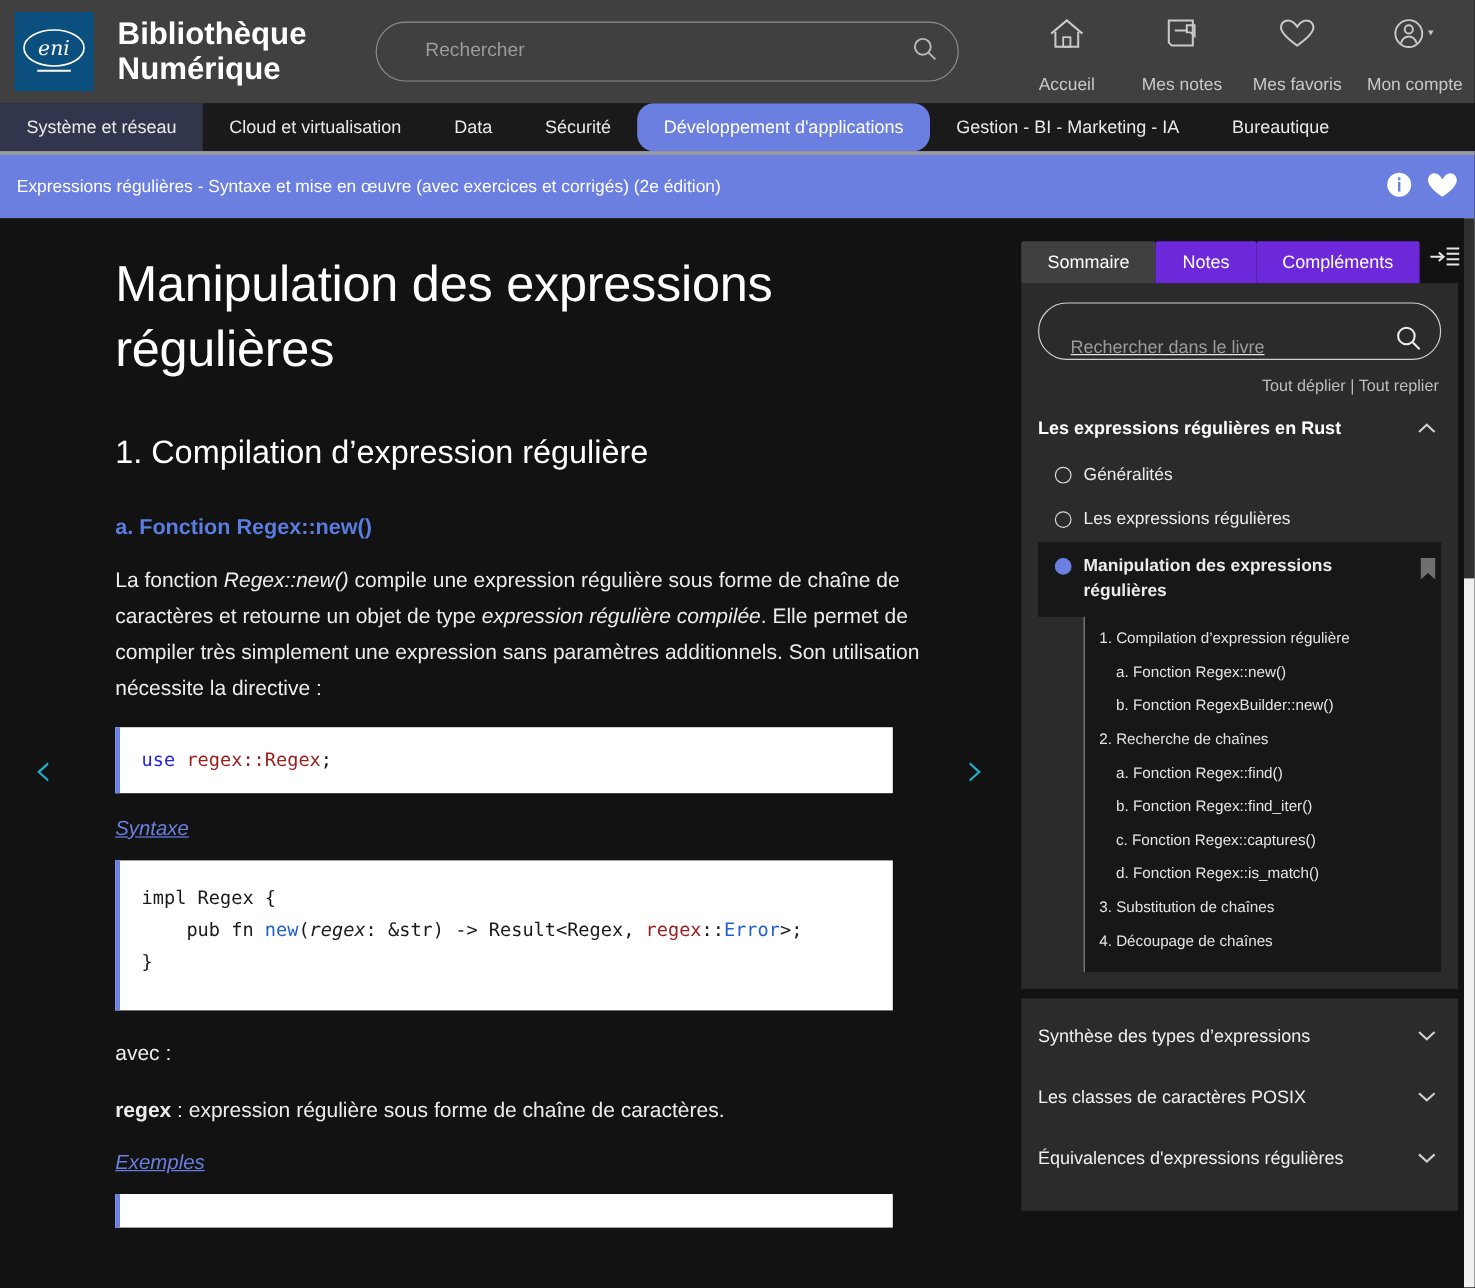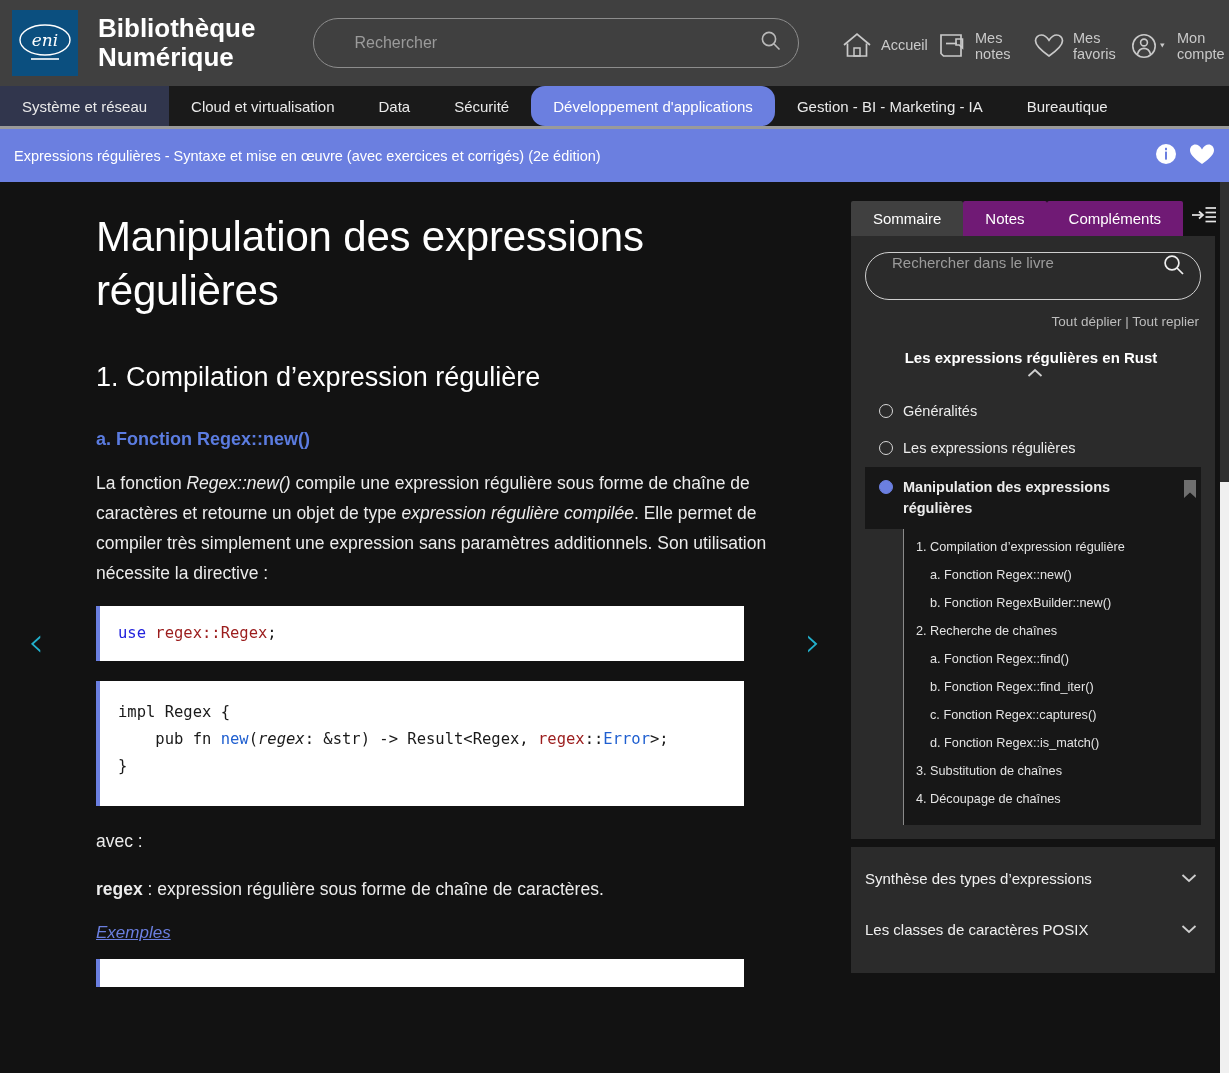--- a/index.html
+++ b/index.html
@@ -65,23 +65,23 @@
   .nav-right {
     margin-left: auto;
     display: flex;
     align-items: flex-start;
     gap: 0px;
     padding-right: 0px;
   }
   .nav-item {
     width: 96px;
     display: flex;
-    flex-direction: row;
+    flex-direction: column;
     align-items: center;
-    gap: 8px;
+    gap: 20px;
     color: #c9c9c9;
     font-size: 14.5px;
     padding-top: 6px;
     cursor: pointer;
   }
   .nav-item .glyph { height: 30px; display:flex; align-items:center; }
   .nav-item.account { position: relative; width: 100px; }
 
   
   .tabsbar {
@@ -208,39 +208,40 @@
   .panel-tabs {
     display: flex;
     align-items: flex-end;
     position: relative;
     height: 38px;
   }
   .ptab {
     padding: 9px 22px;
     font-size: 15px;
     color: #ffffff;
-    background: #701a75;
+    background: #6d28d9;
     cursor: pointer;
     border-radius: 2px 2px 0 0;
   }
   .ptab.active { background: #404040; }
   .ptab-spacer { flex: 1 1 auto; }
   .collapse-ico { padding: 0 4px 6px 8px; cursor: pointer; }
 
   .panel-body {
     background: #2b2b2b;
     padding: 16px 14px 14px 14px;
   }
   .book-search {
     height: 48px;
     border: 1px solid #cfcfcf;
     border-radius: 24px;
     display: flex;
-    align-items: flex-start;
+    align-items: flex-end;
     padding: 0 14px 0 24px;
+    text-decoration: underline;
   }
   .book-search input {
     flex: 1 1 auto;
     background: transparent; border: 0; outline: none;
     color: #e0e0e0; font-size: 15px;
     font-family: "Liberation Sans", sans-serif;
   }
   .book-search input::placeholder { color: #9b9b9b; }
   .expand-row {
     text-align: right;
@@ -250,21 +251,20 @@
   }
   .expand-row span { cursor: pointer; }
 
   .toc { background: #2b2b2b; }
   .toc-group-head {
     display: flex; align-items: center;
     font-size: 15px; font-weight: 700;
     color: #ffffff;
     padding: 8px 4px 12px 0;
     cursor: pointer;
-    flex-direction: column;
   }
   .toc-group-head .lbl { flex: 1 1 auto; }
   .chev { color: #c9c9c9; font-size: 13px; padding-left: 8px; }
 
   .toc-item {
     display: flex; align-items: flex-start;
     gap: 10px;
     padding: 8px 4px 8px 14px;
     font-size: 14.5px;
     color: #ececec;
@@ -434,20 +434,21 @@
     <h1 class="doc-title">Manipulation des expressions régulières</h1>
 
     <h2 class="doc-h2">1. Compilation d’expression régulière</h2>
 
     <h3 class="doc-h3">a. Fonction Regex::new()</h3>
 
     <p class="doc-p"><span>La fonction </span><em>Regex::new()</em><span> compile une expression régulière sous forme de chaîne de caractères et retourne un objet de type </span><em>expression régulière compilée</em><span>. Elle permet de compiler très simplement une expression sans paramètres additionnels. Son utilisation nécessite la directive :</span></p>
 
     <div class="codeblock"><span class="cd-kw">use</span><span class="cd-path"> regex::Regex</span><span>;</span></div>
 
+    <div><span class="sub-link">Syntaxe</span></div>
 
     <div class="codeblock tall"><span>impl Regex {</span>
 <span>    pub fn </span><span class="cd-fn">new</span><span>(</span><span class="cd-it">regex</span><span>: &amp;str) -&gt; Result&lt;Regex, </span><span class="cd-path">regex</span><span>::</span><span class="cd-fn">Error</span><span>&gt;;</span>
 <span>}</span></div>
 
     <p class="doc-p">avec :</p>
 
     <p class="doc-p"><strong>regex</strong><span> : expression régulière sous forme de chaîne de caractères.</span></p>
 
 
@@ -554,20 +555,28 @@
 
       <div class="toc-collapsed">
         <span class="lbl">Les classes de caractères POSIX</span>
         <span class="chev">
           <svg width="16" height="10" viewBox="0 0 16 10">
               <path d="M1.5 2 L8 8 L14.5 2" fill="none" stroke="#cfcfcf" stroke-width="1.8"></path>
             </svg>
         </span>
       </div>
 
+      <div class="toc-collapsed">
+        <span class="lbl">Équivalences d'expressions régulières</span>
+        <span class="chev">
+          <svg width="16" height="10" viewBox="0 0 16 10">
+              <path d="M1.5 2 L8 8 L14.5 2" fill="none" stroke="#cfcfcf" stroke-width="1.8"></path>
+            </svg>
+        </span>
+      </div>
 
     </div>
   </div>
 
   <div class="page-scroll">
     <div class="thumb"></div>
   </div>
 
 </div>
 

